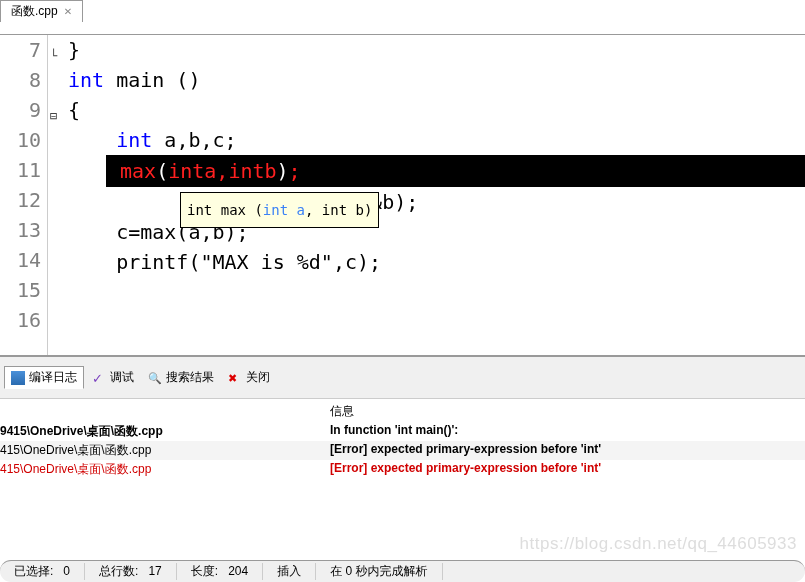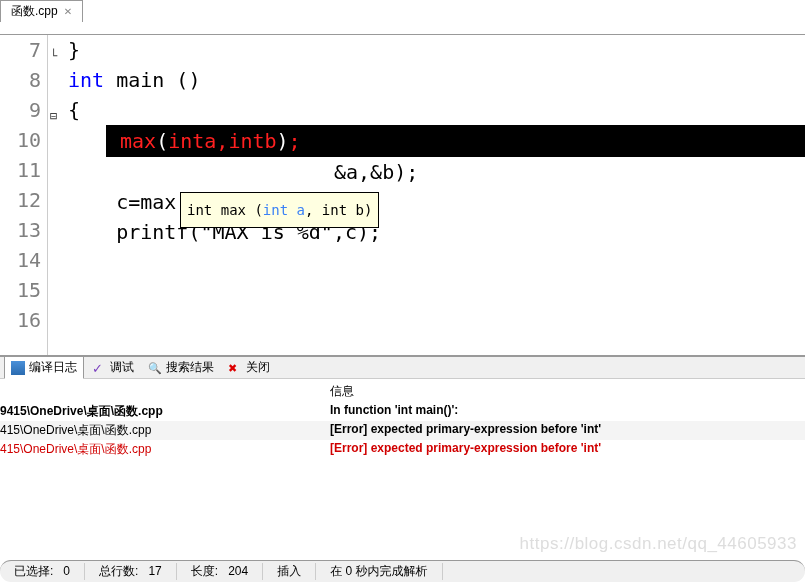--- a/index.html
+++ b/index.html
@@ -19,21 +19,21 @@
 .code-line { height: 30px; padding-left: 4px; white-space: pre; }
 .kw { color: #0000ff; }
 .err-red { color: #ff0000; }
 
 .hl-line { background: #000; color: #fff; margin-left: 42px; height: 32px; display: flex; align-items: center; padding-left: 14px; }
 .hl-line .err-red { color: #ff2020; }
 
 .tooltip { position: absolute; left: 116px; top: 157px; background: #ffffe1; border: 1px solid #000; padding: 2px 6px; font-family: Consolas, monospace; font-size: 14px; z-index: 5; }
 .tooltip .tt-kw { color: #3b82f6; font-weight: normal; }
 
-.bottom-tabs { border-top: 2px solid #999; height: 24px; display: flex; align-items: center; gap: 2px; padding: 2px 4px; background: #f0f0f0; border-bottom: 1px solid #ccc; }
+.bottom-tabs { border-top: 2px solid #999; height: 44px; display: flex; align-items: center; gap: 2px; padding: 2px 4px; background: #f0f0f0; border-bottom: 1px solid #ccc; }
 .btab { display: flex; align-items: center; gap: 4px; padding: 2px 6px; font-size: 12px; }
 .btab.active { background: #fff; border: 1px solid #999; border-bottom: 1px solid #fff; }
 .ico { width: 14px; height: 14px; display: inline-block; }
 .ico-log { background: linear-gradient(#4a90d9,#2a6bb0); }
 .ico-check::before { content: "✓"; color: #7a3fbf; font-size: 13px; }
 .ico-search::before { content: "🔍"; font-size: 11px; }
 .ico-close { position: relative; }
 .ico-close::before { content: "✖"; color: #d00; font-size: 11px; }
 
 .msg-header { padding: 4px 8px 2px 330px; font-size: 12px; }
@@ -74,20 +74,21 @@
     <div>16</div>
   </div>
   <div class="fold-col">
     <span class="fold-mark" style="top:6px">└</span>
     <span class="fold-mark" style="top:66px">⊟</span>
   </div>
   <div class="code">
     <div class="code-line"><span>}</span></div>
     <div class="code-line"><span class="kw">int</span><span> main ()</span></div>
     <div class="code-line"><span>{</span></div>
+    <div class="code-line"><span>    </span><span class="kw">int</span><span> a,b,c;</span></div>
     <div class="hl-line">
         <span class="err-red">max </span>
         <span>(</span>
         <span class="err-red">int</span>
         <span class="err-red"> a,</span>
         <span class="err-red">int</span>
         <span class="err-red"> b</span>
         <span>)</span>
         <span class="err-red">;</span>
       </div>

